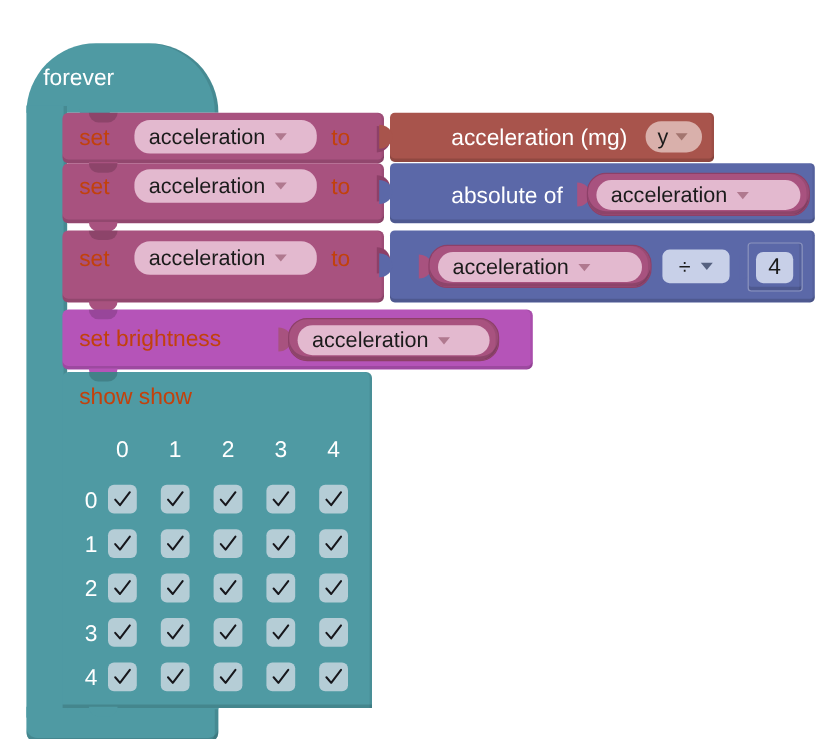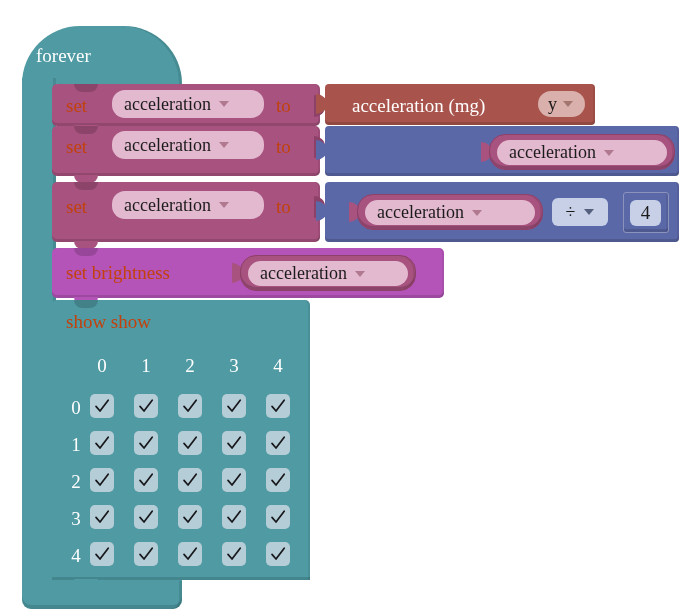--- a/index.html
+++ b/index.html
@@ -3,21 +3,21 @@
 <meta charset="utf-8">
 <style>
   html,body{margin:0;padding:0;}
   body{
     width:699px;height:616px;
     background:#ffffff;
     font-family:"Liberation Sans", sans-serif;
     overflow:hidden;
     position:relative;
   }
-  #canvas{position:absolute;left:0;top:4px;width:699px;height:444px;font-family:Liberation Serif, serif;}
+  #canvas{position:absolute;left:0;top:14px;width:699px;height:444px;}
 
   
   .forever-wrap{position:absolute;left:22px;top:22px;width:160px;height:576px;}
   .forever-top{
     position:absolute;left:0;top:0;width:160px;height:58px;
     background:#4f9aa3;
     border-radius:66px 66px 0 0;
     box-shadow:inset -3px 0 0 rgba(0,0,0,.10);
   }
   .forever-spine{
@@ -89,21 +89,21 @@
     display:flex;align-items:center;justify-content:center;
     color:#1b1b1b;font-size:19px;
   }
 
   
   .rep{
     position:absolute;box-sizing:border-box;
     box-shadow:inset 0 -3px 0 rgba(0,0,0,.14), inset -2px 0 0 rgba(0,0,0,.07);
   }
   .rep-label{
-    position:absolute;color:#ffffff;font-size:19px;line-height:19px;white-space:nowrap;
+    position:absolute;color:#ffffff;font-size:19px;line-height:19px;white-space:nowrap;margin-left:24px;
   }
   .acc-mg{background:#a8544c;border-radius:4px;}
   .math{background:#5b68a8;border-radius:4px;}
   .var-rep{
     background:#a8527f;border-radius:16px;
     box-shadow:inset 0 -3px 0 rgba(0,0,0,.16), inset -2px 0 0 rgba(0,0,0,.08);
     border:1px solid #8d4068;
   }
   .opfield{
     position:absolute;background:#c8d0e8;border-radius:6px;
@@ -185,20 +185,21 @@
   <div class="dropfield" style="left:112px;top:127px;width:152px;height:28px;">
     <span>acceleration</span>
     <span class="caret"></span>
   </div>
   <div class="stmt-label" style="left:276px;top:133px;">to</div>
 
   <div class="socket" style="left:314px;top:132px;background:#8d4068;"></div>
   <div class="rep math" style="left:325px;top:122px;width:354px;height:50px;">
     <div class="plug" style="left:-9px;top:14px;background:#5b68a8;"></div>
   </div>
+  <div class="rep-label" style="left:352px;top:140px;">absolute of</div>
 
   <div class="plug" style="left:481px;top:138px;background:#a8527f;"></div>
   <div class="rep var-rep" style="left:489px;top:130px;width:186px;height:36px;"></div>
   <div class="dropfield" style="left:497px;top:136px;width:170px;height:25px;">
     <span>acceleration</span>
     <span class="caret"></span>
   </div>
 
   <div class="stmt set-block" style="left:52px;top:178px;width:268px;height:60px;">
     <div class="bumpin"></div>

